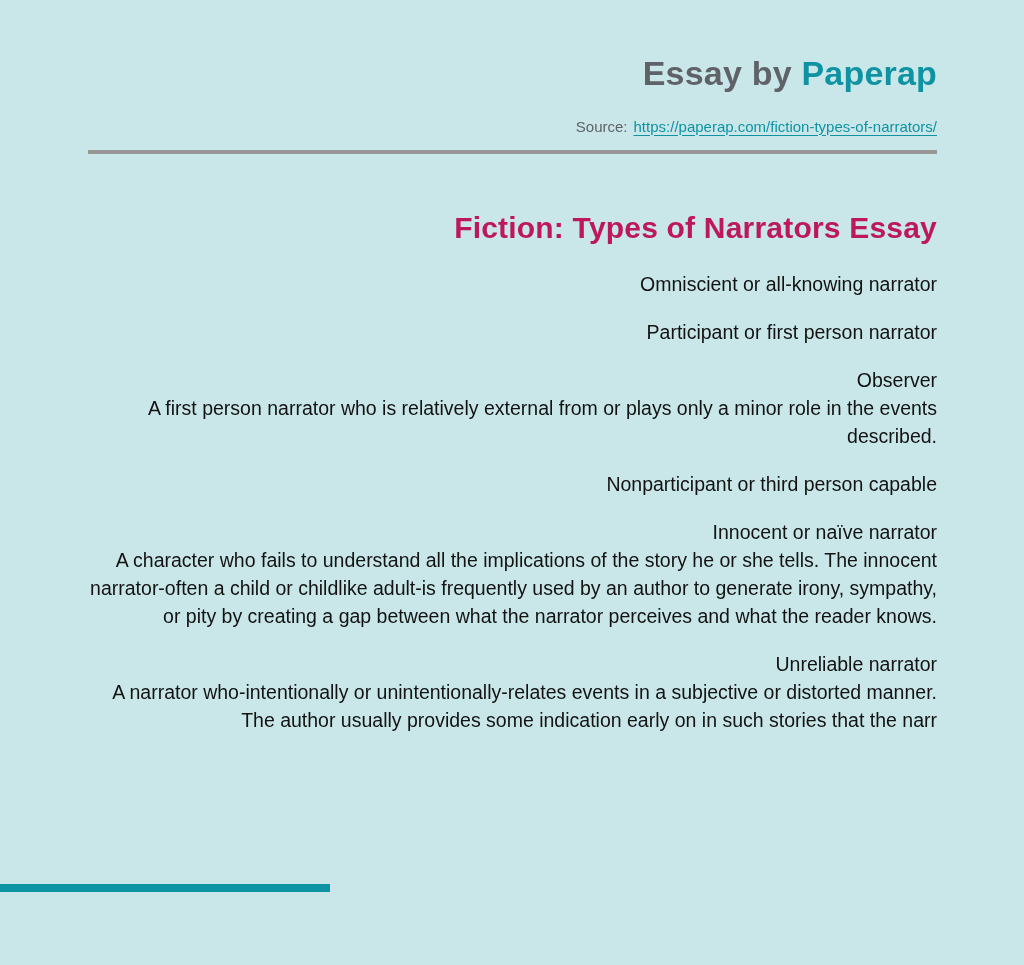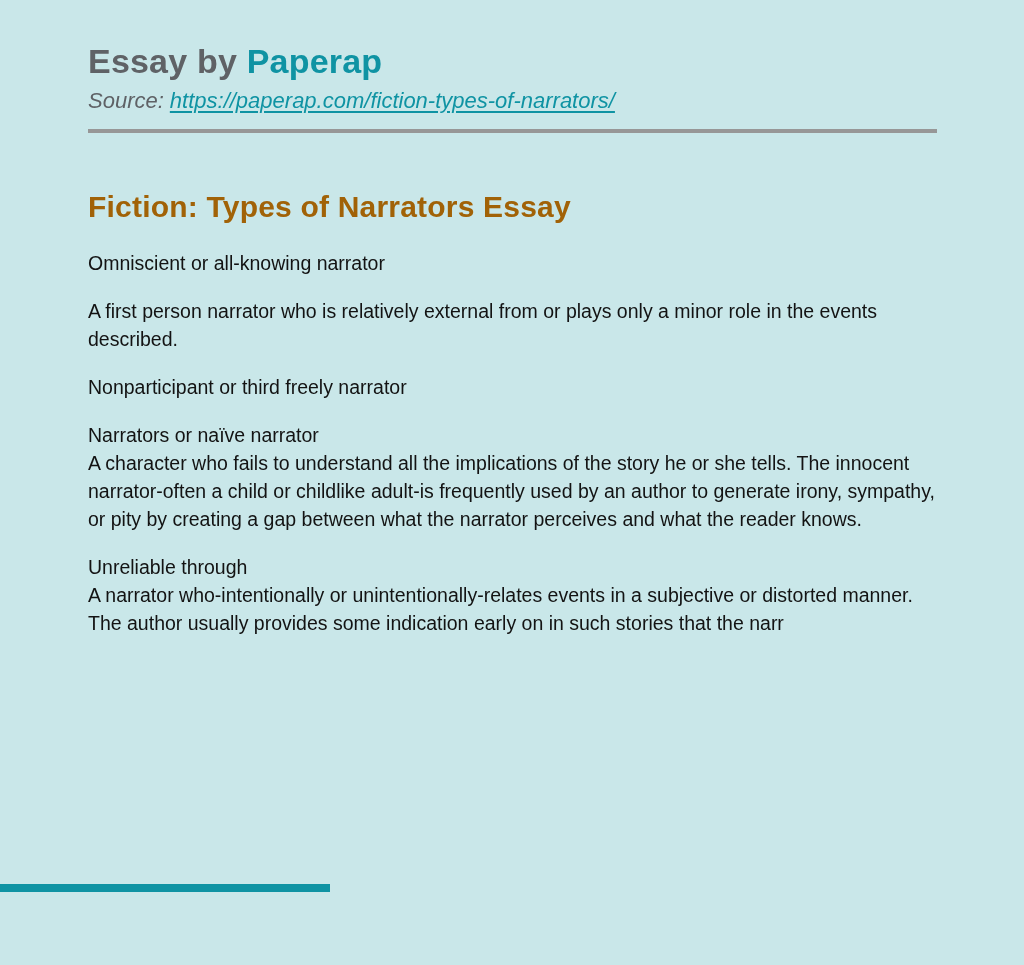--- a/index.html
+++ b/index.html
@@ -11,61 +11,61 @@
   }
   *{box-sizing:border-box;margin:0;padding:0;}
   html,body{width:1024px;height:965px;overflow:hidden;}
   body{
     background:var(--bg);
     font-family:"Liberation Sans","DejaVu Sans",sans-serif;
     position:relative;
   }
   .page{
     width:1024px;height:892px;
-    padding:40px 87px 0 88px;
+    padding:52px 87px 0 88px;
     position:relative;
+    text-align:right;
   }
   .masthead h1{
     font-size:34px;
     line-height:1.25;
     font-weight:bold;
     color:var(--muted);
     letter-spacing:0.2px;
   }
   .masthead h1 .brand{
     color:var(--accent);
     cursor:pointer;
   }
   .source-row{
-    margin-top:4px;
-    font-size:22px;
+    margin-top:22px;
+    font-size:15px;
     line-height:1.3;
     color:var(--muted);
-    font-style:italic;
   }
   .source-row a{
     color:var(--accent);
     text-decoration:underline;
     text-underline-offset:3px;
     margin-left:6px;
     cursor:pointer;
   }
   .divider{
     margin-top:14px;
     height:4px;
     border:0;
     background:var(--rule);
     width:100%;
   }
   .article-title{
     margin-top:56px;
     font-size:30px;
     line-height:1.2;
     font-weight:800;
-    color:#a16207;
+    color:#be185d;
     letter-spacing:0.2px;
   }
   .essay{
     margin-top:24px;
     max-width:850px;
   }
   .section{
     margin-bottom:20px;
     font-size:19.5px;
     line-height:28px;
@@ -96,36 +96,38 @@
 
   <h2 class="article-title">Fiction: Types of Narrators Essay</h2>
 
   <main class="essay">
 
     <div class="section">
       <div class="head">Omniscient or all-knowing narrator</div>
     </div>
 
     <div class="section">
+      <div class="head">Participant or first person narrator</div>
     </div>
 
     <div class="section">
+      <div class="head">Observer</div>
       <div class="body-text">A first person narrator who is relatively external from or plays only a minor role in the events described.</div>
     </div>
 
     <div class="section">
-      <div class="head">Nonparticipant or third freely narrator</div>
+      <div class="head">Nonparticipant or third person capable</div>
     </div>
 
     <div class="section">
-      <div class="head">Narrators or naïve narrator</div>
+      <div class="head">Innocent or naïve narrator</div>
       <div class="body-text">A character who fails to understand all the implications of the story he or she tells. The innocent narrator-often a child or childlike adult-is frequently used by an author to generate irony, sympathy, or pity by creating a gap between what the narrator perceives and what the reader knows.</div>
     </div>
 
     <div class="section">
-      <div class="head">Unreliable through</div>
+      <div class="head">Unreliable narrator</div>
       <div class="body-text">A narrator who-intentionally or unintentionally-relates events in a subjective or distorted manner. The author usually provides some indication early on in such stories that the narr</div>
     </div>
 
   </main>
 
   <div class="bottom-bar"></div>
 </div>
 
 </body></html>

